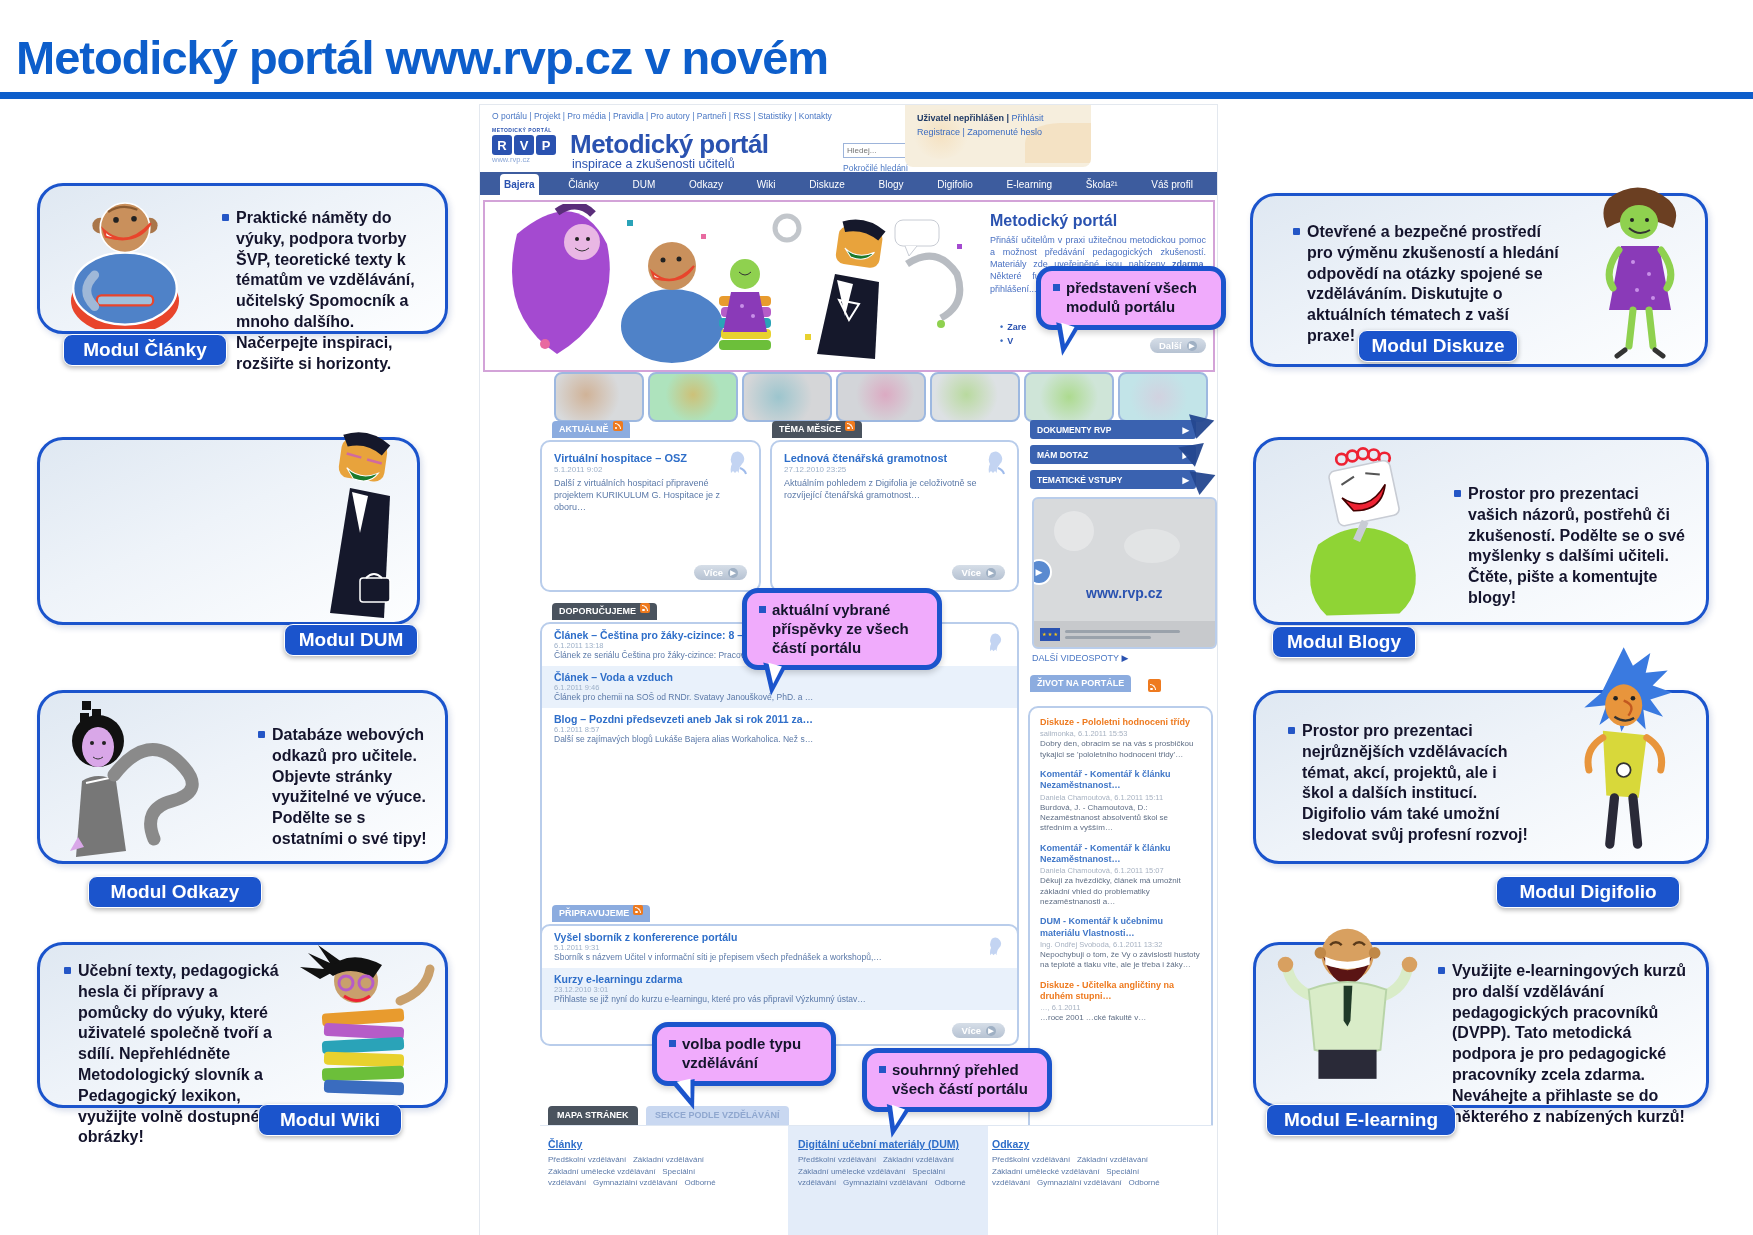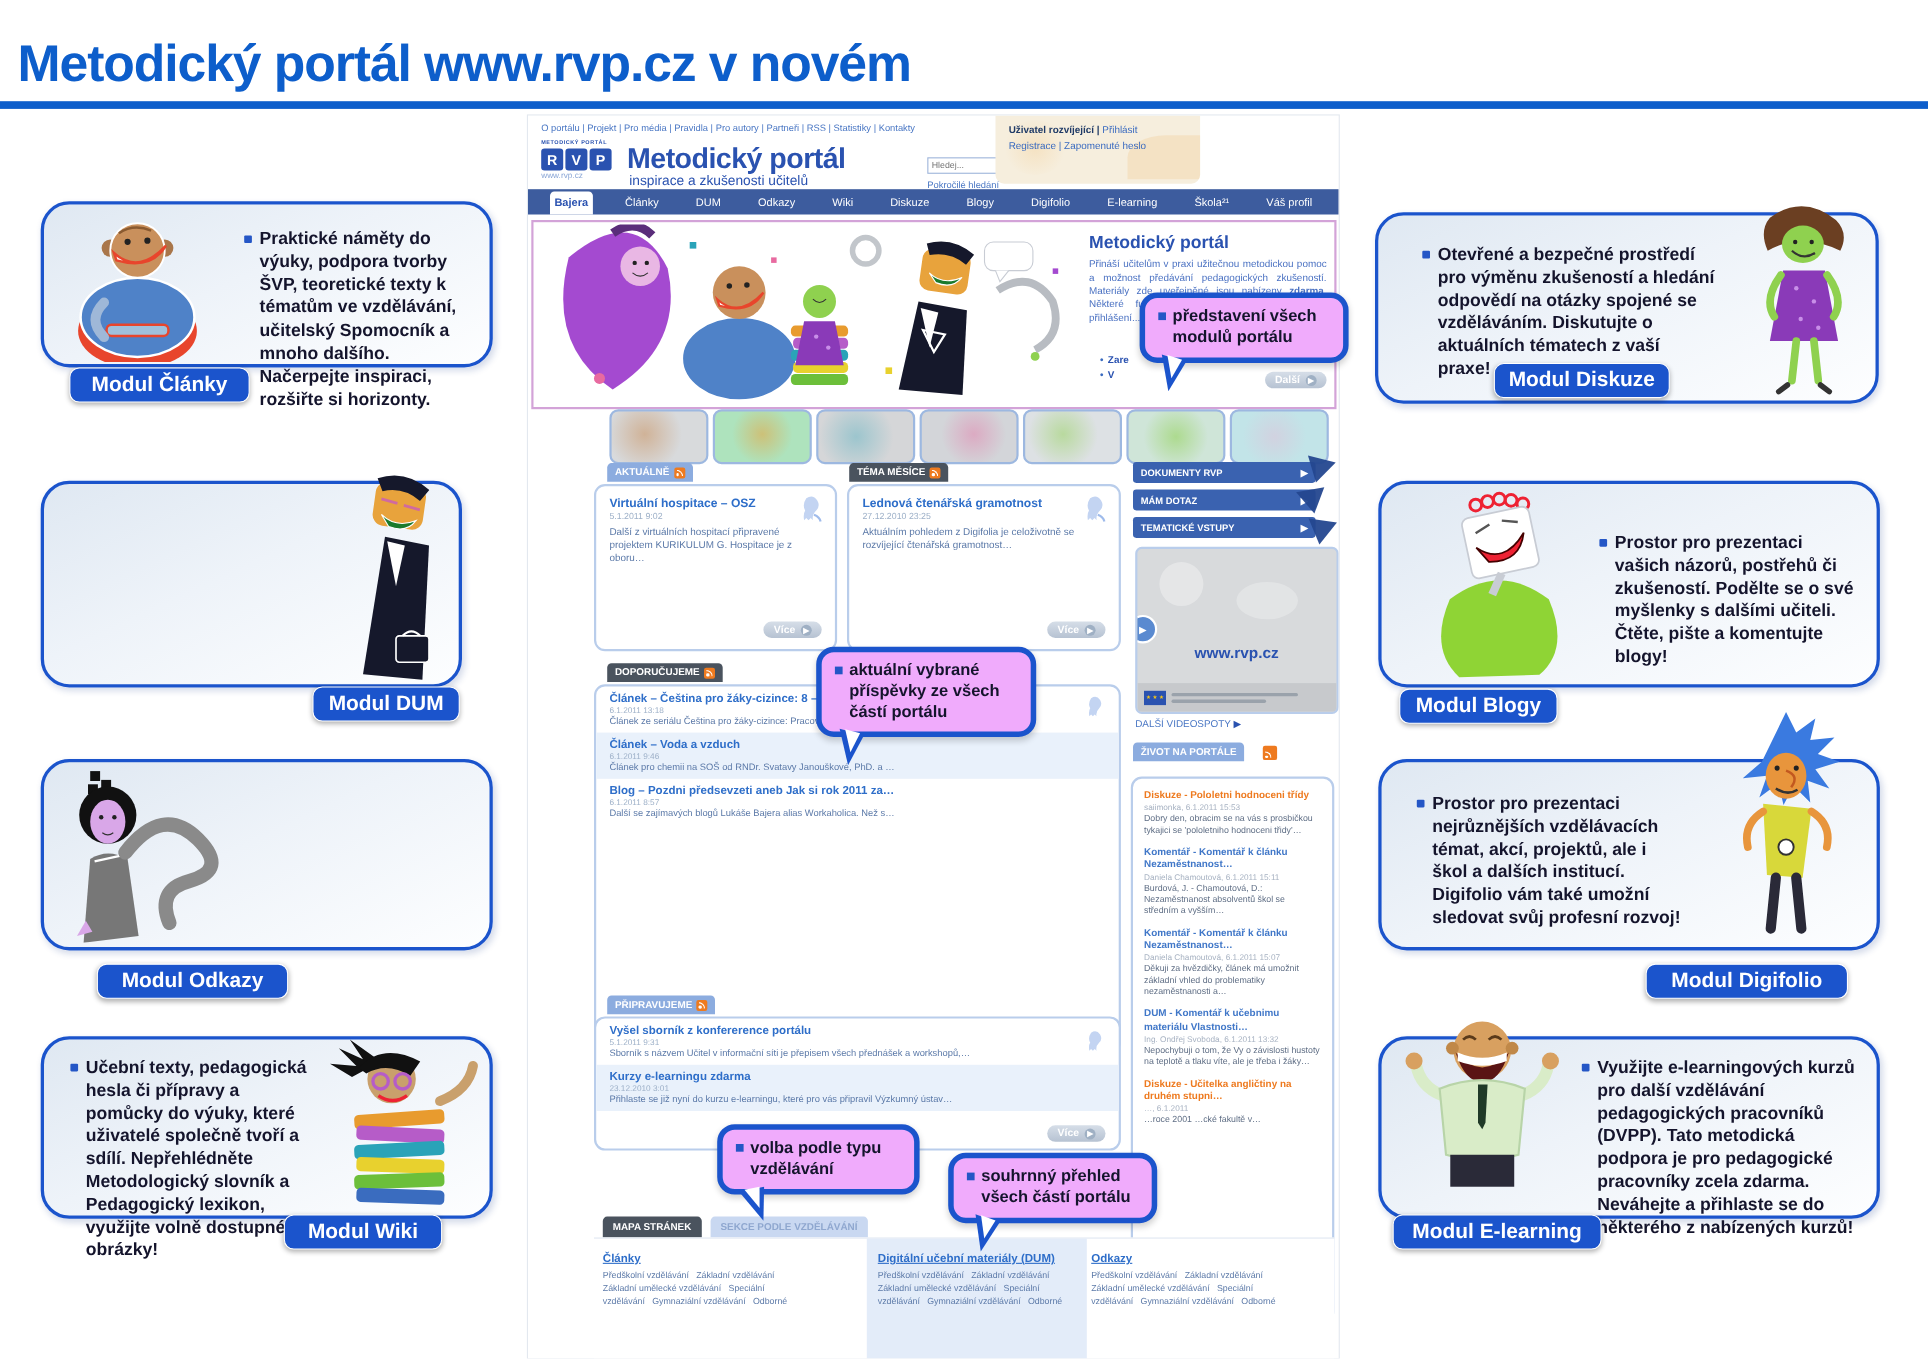--- a/index.html
+++ b/index.html
@@ -50,21 +50,21 @@
           padding:0 20px;font-size:10px;color:#fff}
   .navbar span{padding:5px 4px;cursor:pointer}
   .nav-active{background:#fff;color:#2a52b0;font-weight:bold;border-radius:4px 4px 0 0;padding:5px 10px}
   .hero{border:2px solid #d3a3d8;background:#fff;overflow:hidden}
   .hero-h2{font-size:16px;font-weight:bold;color:#2a52b0}
   .hero-p{font-size:9px;color:#4a71c2;text-align:justify;line-height:1.35}
   .hero-li{font-size:9px;color:#2a52b0;font-weight:bold;line-height:1.6}
   .hero-li .d{color:#3a6bc0;margin-right:4px}
   .thumb{width:86px;height:46px;border:2px solid #9db8e0;border-radius:8px}
   .pill{height:17px;line-height:17px;padding:0 7px;border-radius:4px 4px 0 0;font-size:9px;
-        font-weight:bold;color:#fff;display:inline-flex;align-items:center;gap:4px}
+        font-weight:bold;color:#fff;display:inline-flex;align-items:flex-start;gap:4px}
   .pill-light{background:#8cacdf}.pill-dark{background:#4a535e}
   .rss{display:inline-block;width:10px;height:10px;background:#ee7a1f;border-radius:2px;position:relative}
   .rss::before{content:"";position:absolute;left:2px;bottom:2px;width:2.5px;height:2.5px;border-radius:50%;background:#fff}
   .rss::after{content:"";position:absolute;left:2px;bottom:2px;width:5px;height:5px;
               border-top:1.5px solid #fff;border-right:1.5px solid #fff;border-top-right-radius:100%}
   .card{background:#fff;border:2px solid #b9cdeb;border-radius:10px}
   .ct{font-size:11px;font-weight:bold;color:#2e6ec9}
   .cd{font-size:8px;color:#9db0c8;margin-top:1px}
   .cb{font-size:9px;color:#5b79a8;line-height:1.35;margin-top:3px}
   .more{background:linear-gradient(#d6dee8,#b6c2d2);color:#fff;font-weight:bold;font-size:9.5px;
@@ -123,21 +123,21 @@
 
   <input class="a search-input" style="left: 363px; top: 38px;" placeholder="Hledej...">
   <span class="a arrow-b" style="left:448px;top:39px">▶</span>
   <div class="a adv" style="left:363px;top:58px">Pokročilé hledání</div>
 
   <div class="a userbox" style="left:425px;top:0;width:186px;height:62px">
     <div class="a" style="left:6px;top:4px;width:60px;height:50px;border-radius:50%;
          background:radial-gradient(circle,#f3c98a55,#f6eedd 70%)"></div>
     <div class="a" style="left:120px;top:18px;width:70px;height:40px;border-radius:50% 0 0 0;
          background:#f0b36433"></div>
-    <div class="a ub1" style="left:12px;top:8px"><span>Uživatel rozvíjející</span><span> | </span><a>Přihlásit</a></div>
+    <div class="a ub1" style="left:12px;top:8px"><span>Uživatel nepřihlášen</span><span> | </span><a>Přihlásit</a></div>
     <div class="a ub2" style="left:12px;top:22px">Registrace | Zapomenuté heslo</div>
   </div>
 
   <nav class="a navbar" style="left:0;top:67px;width:697px;height:23px">
     <span class="nav-active">Bajera</span>
     <span>Články</span>
     <span>DUM</span>
     <span>Odkazy</span>
     <span>Wiki</span>
     <span>Diskuze</span>
@@ -438,20 +438,24 @@
     <circle cx="46" cy="44" r="26" fill="#111"></circle>
     <ellipse cx="46" cy="50" rx="16" ry="20" fill="#d9a7e8"></ellipse>
     <circle cx="40" cy="46" r="2" fill="#222"></circle>
       <circle cx="52" cy="46" r="2" fill="#222"></circle>
     <path d="M41 60 q5 4 10 0" stroke="#333" fill="none"></path>
     <path d="M30 84 q16 -10 34 0 l10 70 l-50 6 Z" fill="#777"></path>
     <path d="M34 86 l28 -6" stroke="#fff" stroke-width="2"></path>
     <path d="M62 78 q34 -44 66 -12 q28 28 -8 38 q-30 8 -18 38" fill="none" stroke="#8a8a8a" stroke-width="13" stroke-linecap="round"></path>
     <path d="M26 140 l-8 14 l14 -4 Z" fill="#d9a7e8"></path>
   </svg>
+  <div class="a mtext" style="left:218px;top:32px;width:178px">
+      <span class="sq"></span>
+      <span>Databáze webových odkazů pro učitele. Objevte stránky využitelné ve výuce. Podělte se s ostatními o své tipy!</span>
+    </div>
 </div>
 <div class="a mlabel" style="left:88px;top:876px;width:172px;height:30px">Modul Odkazy</div>
 
 <div class="a mbox" style="left:37px;top:942px;width:405px;height:160px">
   <svg class="a" style="left:244px;top:-6px" width="160" height="170" viewBox="0 0 160 170">
     <path d="M62 26 L34 6 L46 24 L24 14 L40 30 L16 28 L36 40 Z" fill="#111"></path>
     <circle cx="72" cy="42" r="22" fill="#c9a06c"></circle>
     <path d="M42 32 q22 -24 56 -6 l-9 13 q-21 -13 -40 -2 Z" fill="#111"></path>
     <circle cx="62" cy="44" r="7" fill="none" stroke="#b65cc8" stroke-width="3"></circle>
       <circle cx="82" cy="44" r="7" fill="none" stroke="#b65cc8" stroke-width="3"></circle>

